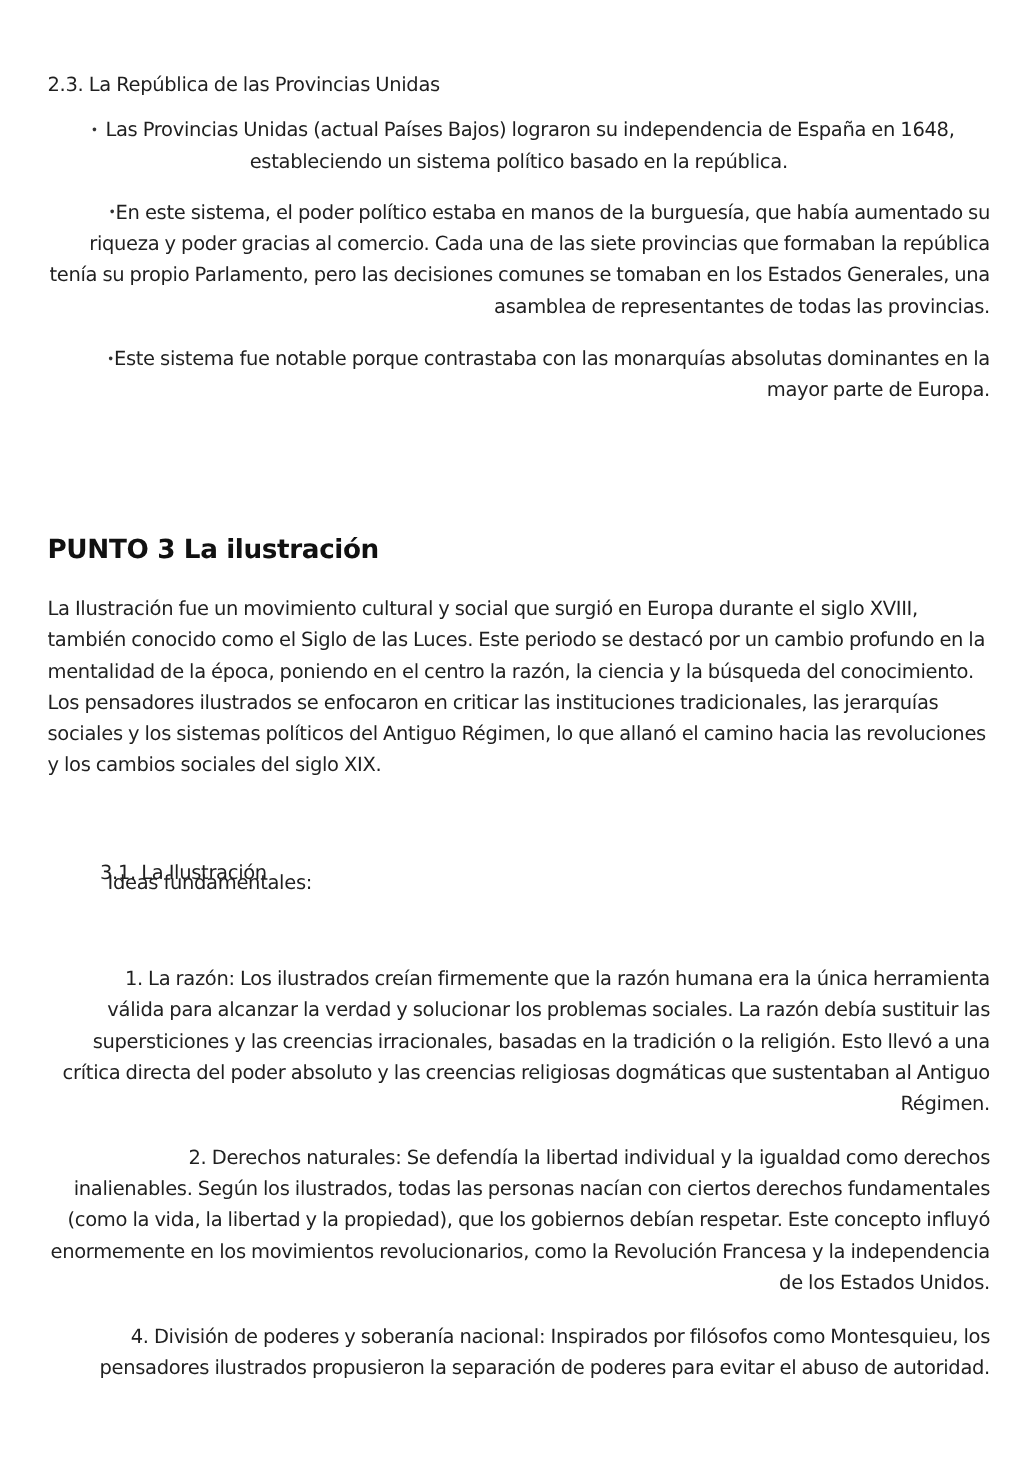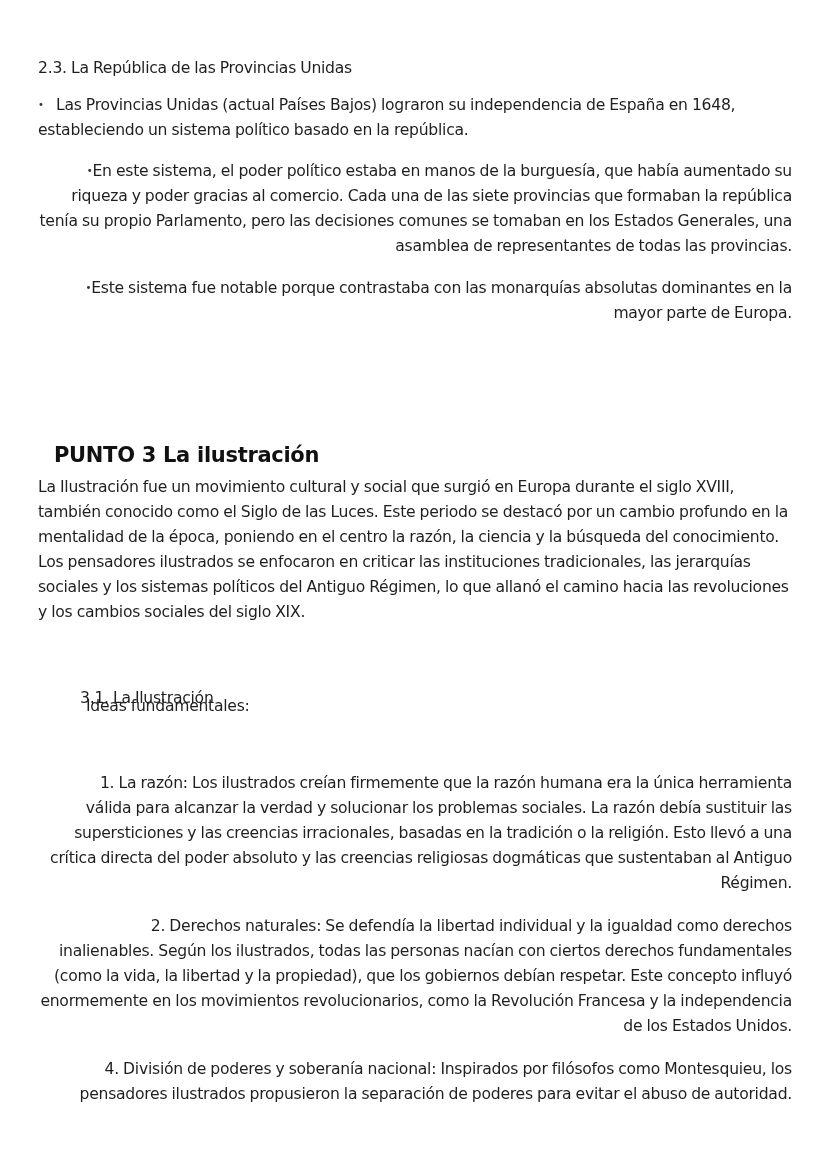--- a/index.html
+++ b/index.html
@@ -21,40 +21,40 @@
     .block {
       position: absolute;
       left: 38px;
       right: 36px;
       font-size: 15.6px;
       line-height: 25px;
       letter-spacing: -0.25px;
       word-spacing: -0.5px;
       margin: 0;
     }
-    .indent1 { text-indent: 0; }
+    .indent1 { text-indent: 0; text-align: center; }
     .indent2 { text-indent: 18px; text-align: right; }
     .bullet {
       display: inline-block;
       width: 18px;
       text-indent: 0;
     }
     .bullet-dot {
       font-size: 10px;
       vertical-align: 2px;
       color: #333;
     }
     .h2 {
       position: absolute;
       left: 38px;
       font-size: 21px;
       font-weight: bold;
       color: #111;
       letter-spacing: -0.3px;
-      margin: 16px;
+      margin: 0;
     }
   </style>
 </head>
 <body>
 
 <div class="page">
 
   <p class="block" style="top:56px;">2.3. La República de las Provincias Unidas</p>
 
   <p class="block indent1" style="top:92px;"><span class="bullet"><span class="bullet-dot">•</span></span><span>Las Provincias Unidas (actual Países Bajos) lograron su independencia de España en 1648, estableciendo un sistema político basado en la república.</span></p>

